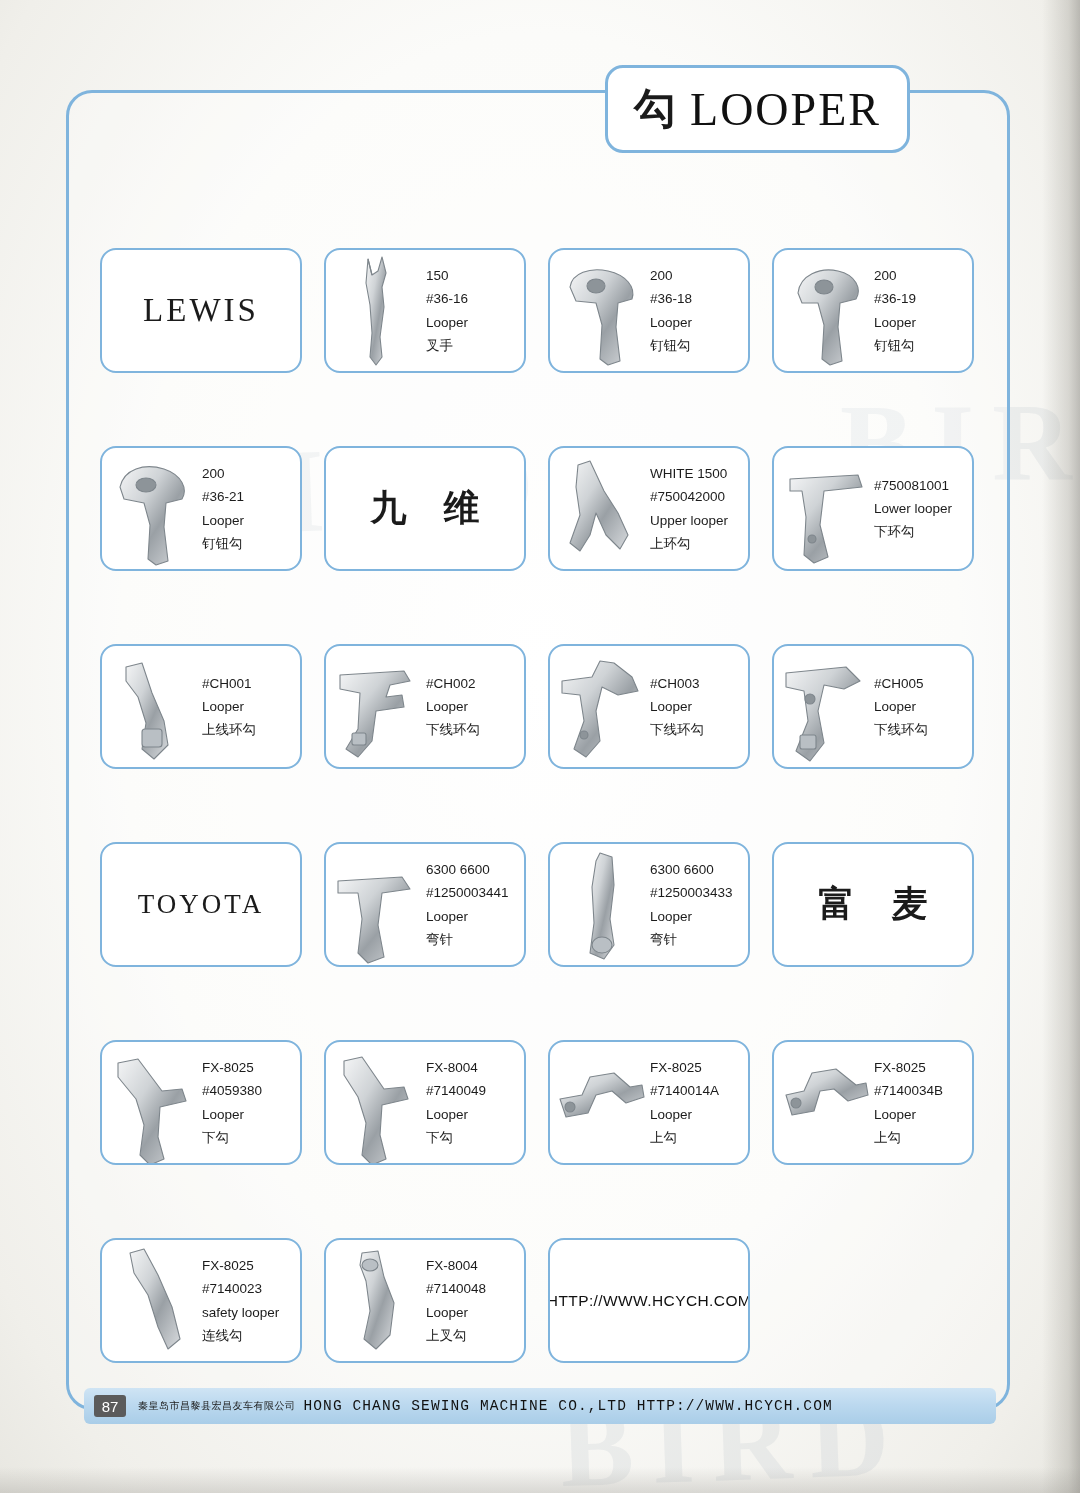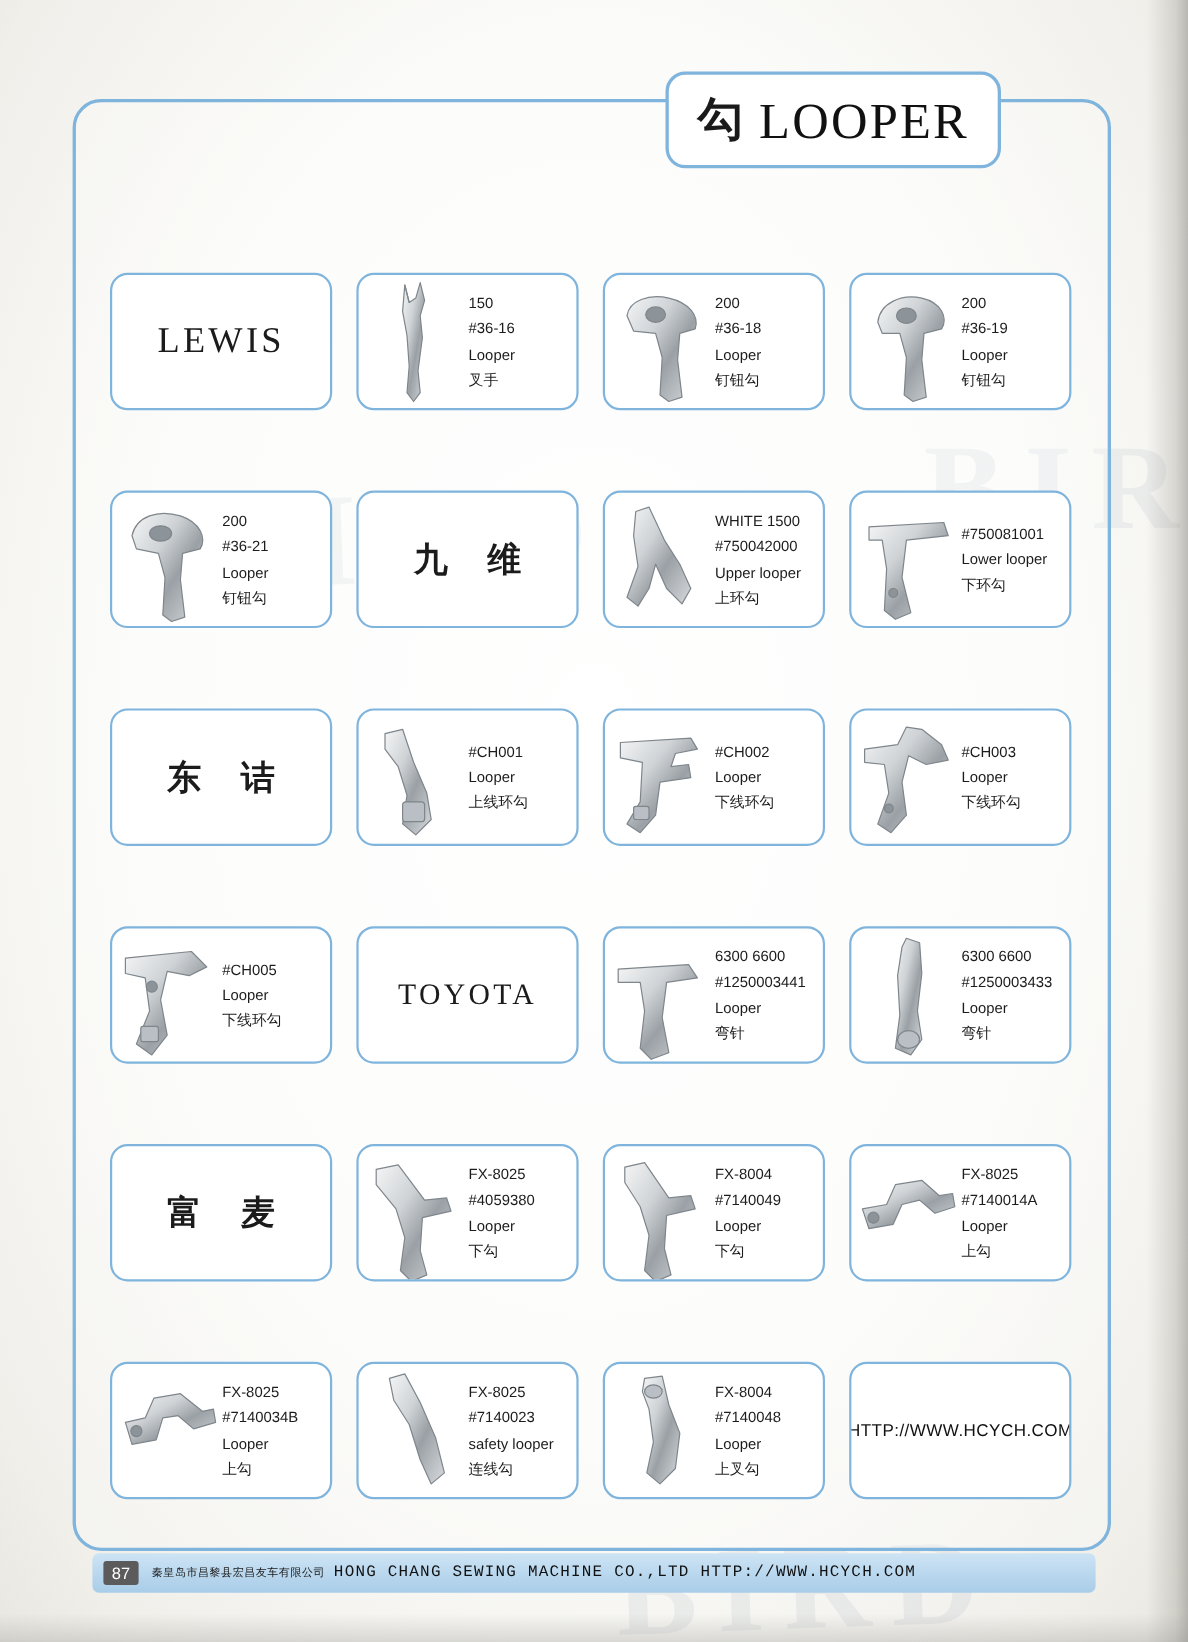--- a/index.html
+++ b/index.html
@@ -86,21 +86,21 @@
   }
   .cell.brand{
     justify-content:center;
   }
   .brand-label{
     font-family:Liberation Serif, serif;
     font-size:30px;color:#1b1b1b;letter-spacing:2px;
     text-align:center;
   }
   .brand-label.cn{
-    font-size:31px;letter-spacing:14px;font-weight:bold;padding-left:14px;
+    font-size:36px;letter-spacing:14px;font-weight:bold;padding-left:14px;
   }
   .brand-label.lewis{font-size:33px;letter-spacing:3px;}
   .brand-label.toyota{font-size:27px;letter-spacing:3px;}
 
   .part-img{
     width:92px;height:140px;
     flex:0 0 92px;
     margin-left:6px;
     display:flex;align-items:center;justify-content:center;
   }
@@ -123,21 +123,20 @@
 
   
   .footer{
     position:absolute;
     left:84px;top:1388px;width:912px;height:36px;
     background:linear-gradient(to bottom,#cfe4f4 0%, #bcd9ef 45%, #a9cde8 100%);
     border-radius:6px;
     display:flex;align-items:center;
     box-sizing:border-box;
     padding-left:10px;
-    margin-top:24px;
   }
   .page-num{
     width:32px;height:22px;background:#5b5b5b;color:#fff;
     display:flex;align-items:center;justify-content:center;
     font-size:15px;border-radius:3px;margin-right:12px;
     font-family:"Liberation Sans", sans-serif;
   }
   .footer-cn{
     font-size:10px;color:#1a1a1a;letter-spacing:.5px;margin-right:8px;
   }
@@ -304,23 +303,20 @@
               <circle cx="32" cy="100" r="4" fill="#8d9499"></circle>
             </g>
           </svg>
         </div>
         <div class="part-text">
           <div>#750081001</div>
           <div>Lower looper</div>
           <div>下环勾</div>
         </div>
       </div>
-      <div class="cell brand">
-        <div class="brand-label cn">东 诘</div>
-      </div>
       <div class="cell">
         <div class="part-img">
           <svg width="92" height="140" viewBox="0 0 92 140">
             <defs>
               <linearGradient id="g7" x1="0" y1="0" x2="1" y2="1">
                 <stop offset="0%" stop-color="#f4f5f6"></stop>
                 <stop offset="35%" stop-color="#cfd3d6"></stop>
                 <stop offset="60%" stop-color="#9aa0a5"></stop>
                 <stop offset="100%" stop-color="#d8dbde"></stop>
               </linearGradient>

